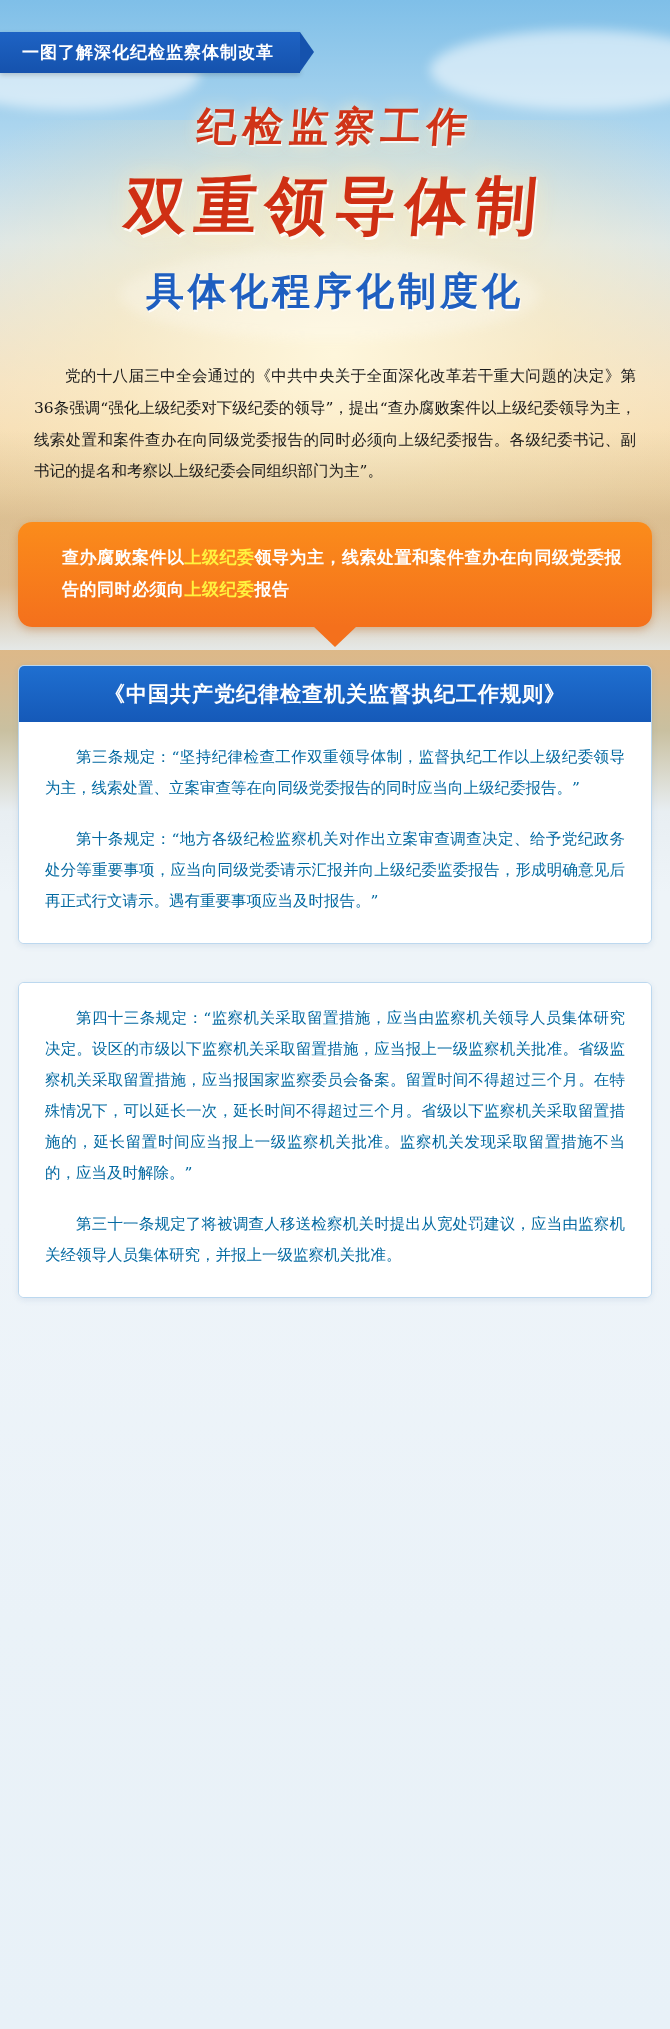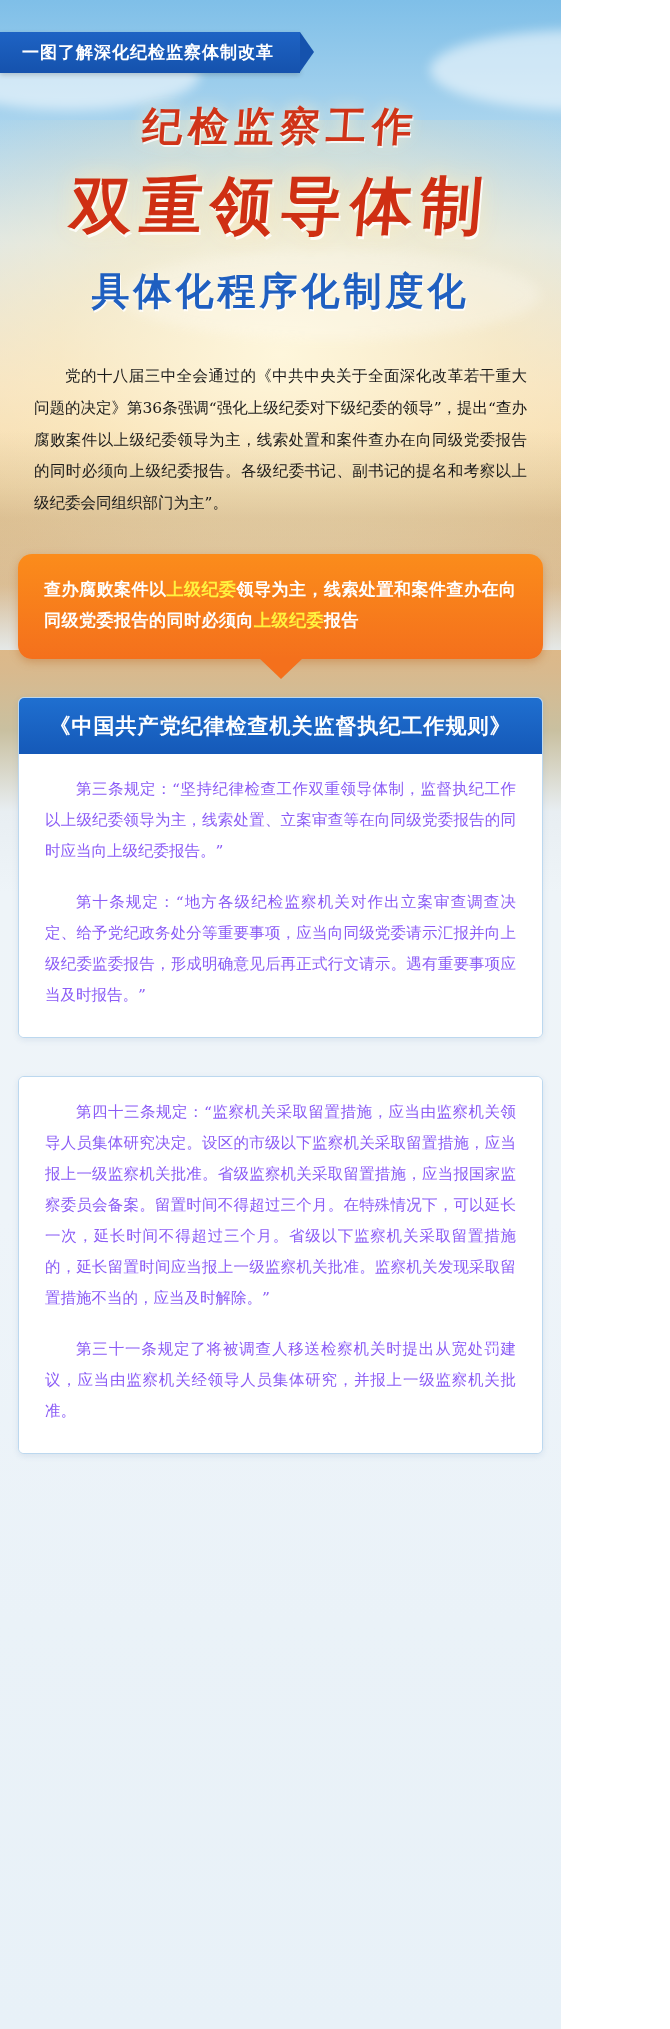--- a/index.html
+++ b/index.html
@@ -4,21 +4,21 @@
 <style>
   * { box-sizing: border-box; }
   html, body { margin: 0; padding: 0; }
   body {
     width: 670px;
     font-family: "Liberation Sans", "DejaVu Sans", sans-serif;
     background: #ffffff;
   }
   .page {
     position: relative;
-    width: 561px;
+    width: 670px;
     min-height: 2029px;
     overflow: hidden;
     background:
       linear-gradient(180deg,
         #7fbfe8 0%,
         #a9d4ee 6%,
         #d9e9f2 12%,
         #f3e3c8 19%,
         #f6d9a8 24%,
         #e9b77a 29%,
@@ -134,21 +134,21 @@
 
   
   .callout-wrap {
     position: relative;
     margin: 34px 18px 0 18px;
   }
   .callout {
     position: relative;
     background: linear-gradient(180deg, #fb8c1b 0%, #f4701c 100%);
     border-radius: 14px;
-    padding: 20px 26px 22px 26px;
+    padding: 20px 26px 22px 44px;
     color: #ffffff;
     font-size: 17px;
     font-weight: bold;
     line-height: 1.85;
     box-shadow: 0 3px 8px rgba(180,90,20,0.35);
     letter-spacing: 0.5px;
   }
   .callout .hi { color: #fff33f; }
   .callout-arrow {
     position: absolute;
@@ -182,21 +182,21 @@
     letter-spacing: 1px;
   }
   .card-body {
     padding: 20px 26px 26px 26px;
     background: #ffffff;
   }
   .clause {
     font-family: "DejaVu Serif", "Liberation Serif", serif;
     font-size: 15.5px;
     line-height: 2.0;
-    color: #8b5cf6;
+    color: #0369a1;
     text-align: justify;
     text-indent: 2em;
     margin: 0 0 20px 0;
   }
   .clause:last-child { margin-bottom: 0; }
 
   .bottom-pad { height: 40px; }
 </style>
 </head>
 <body>

